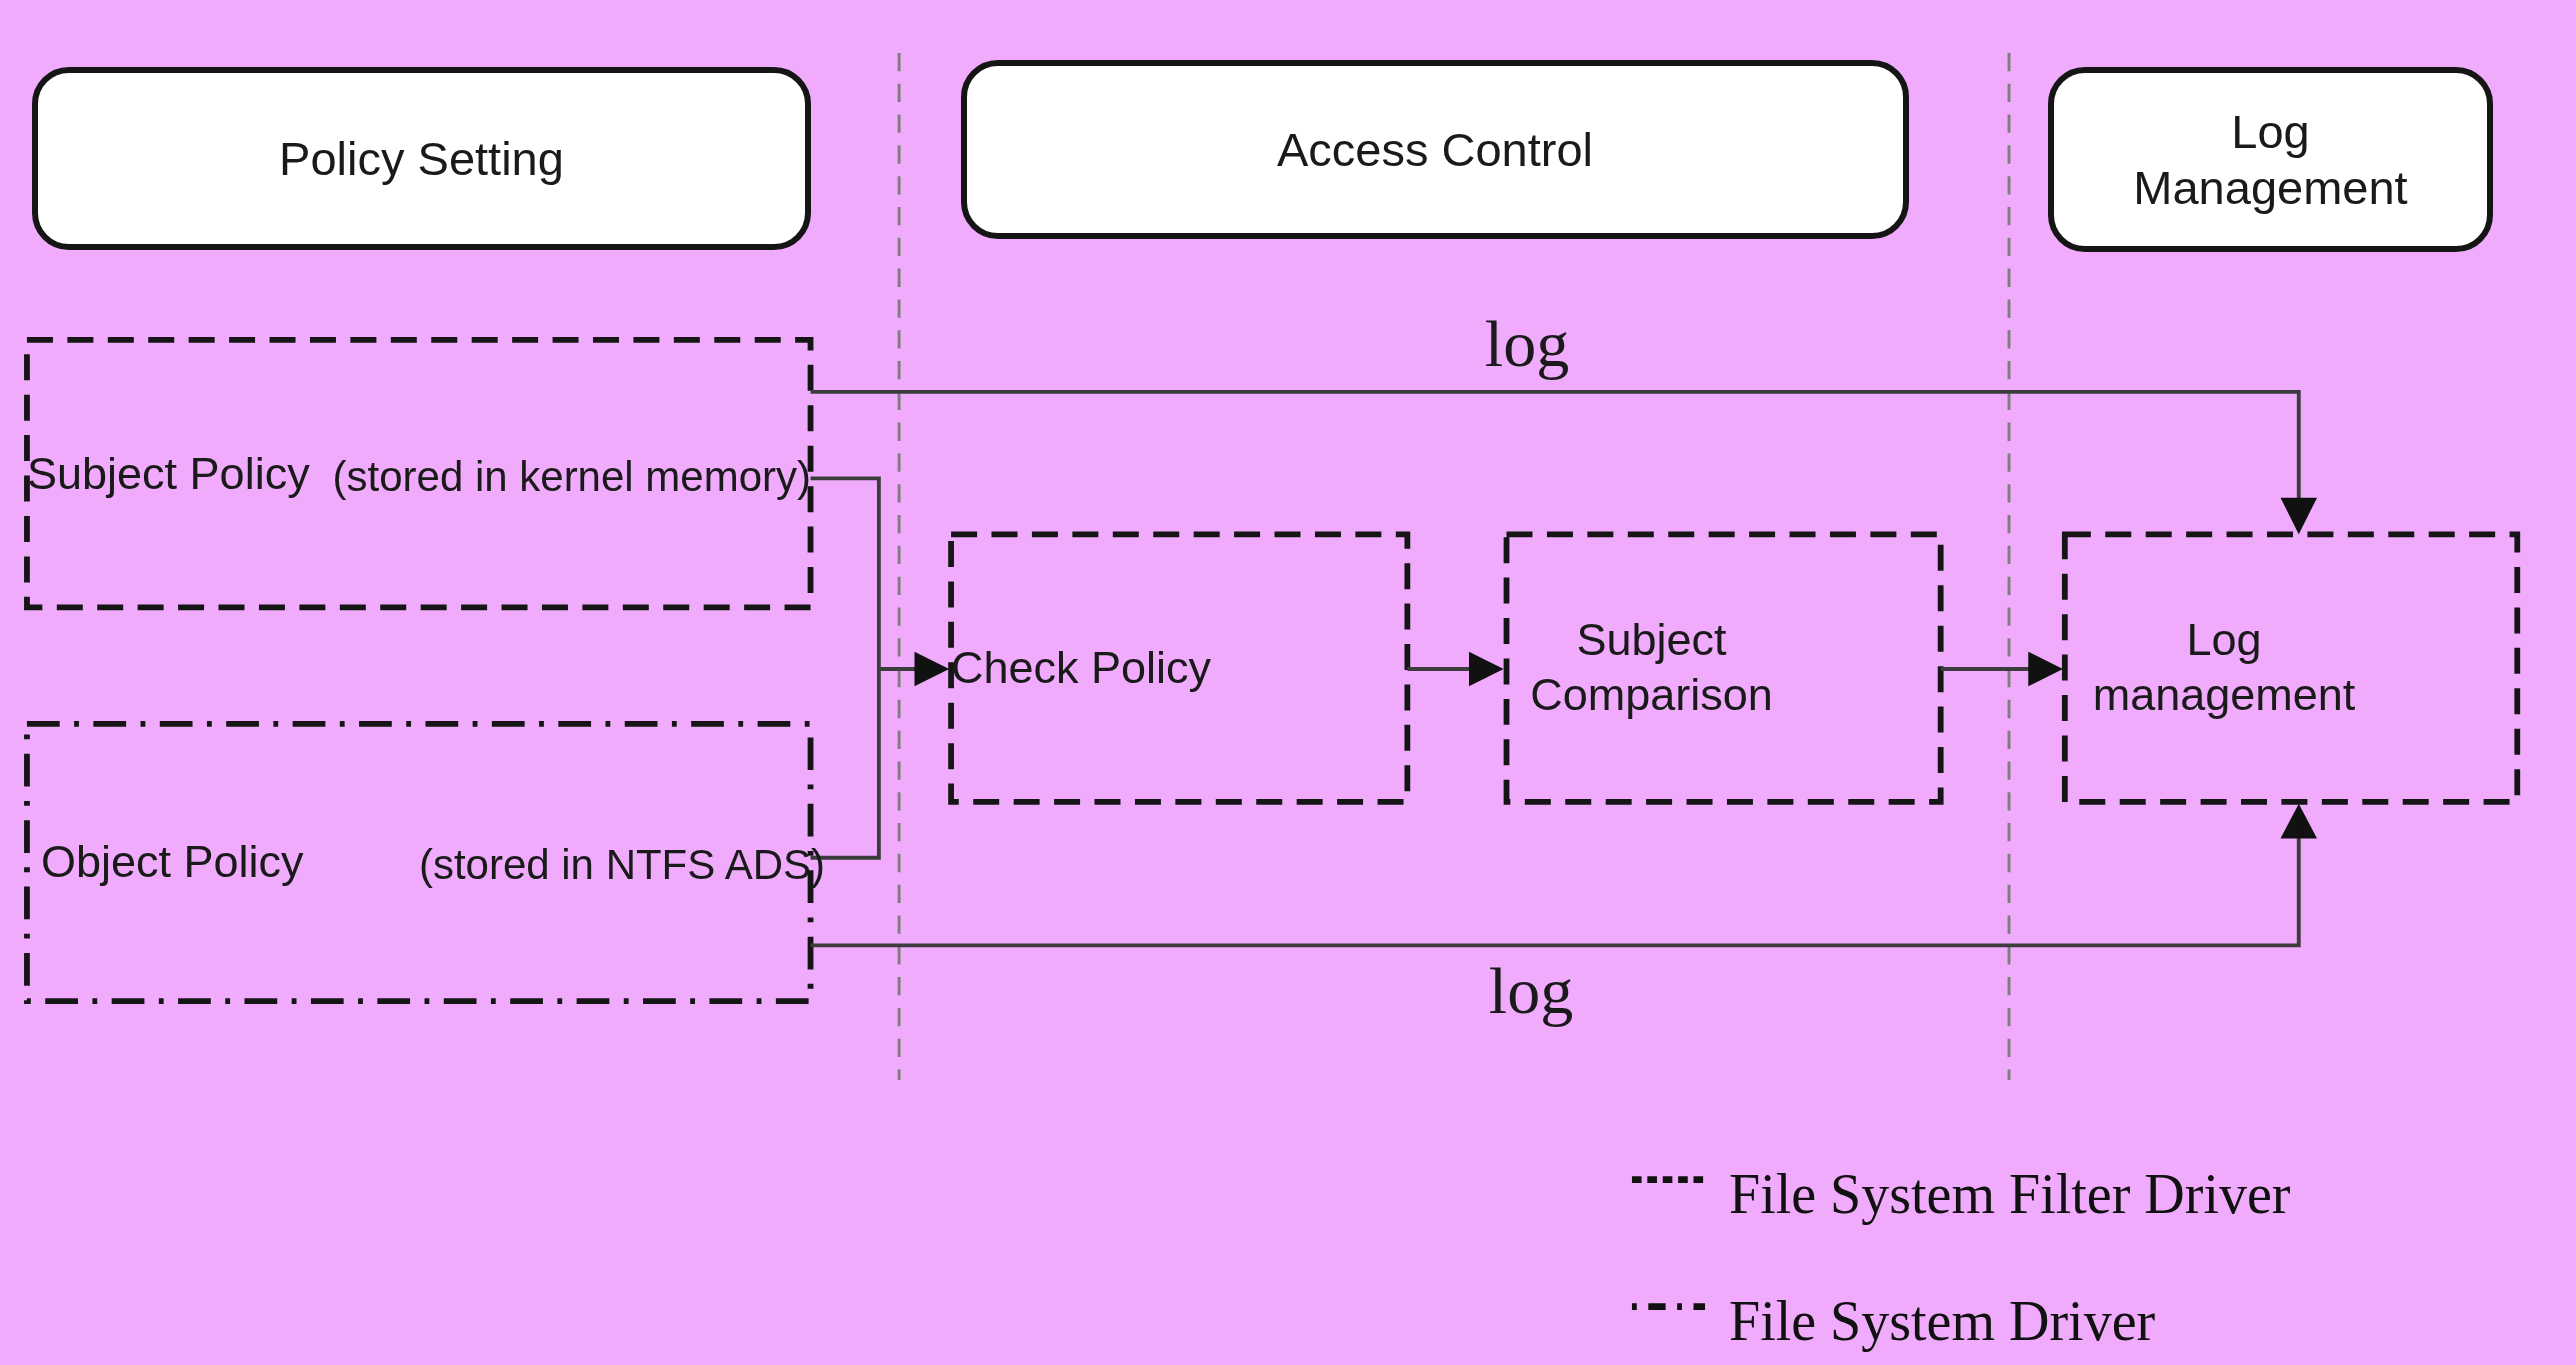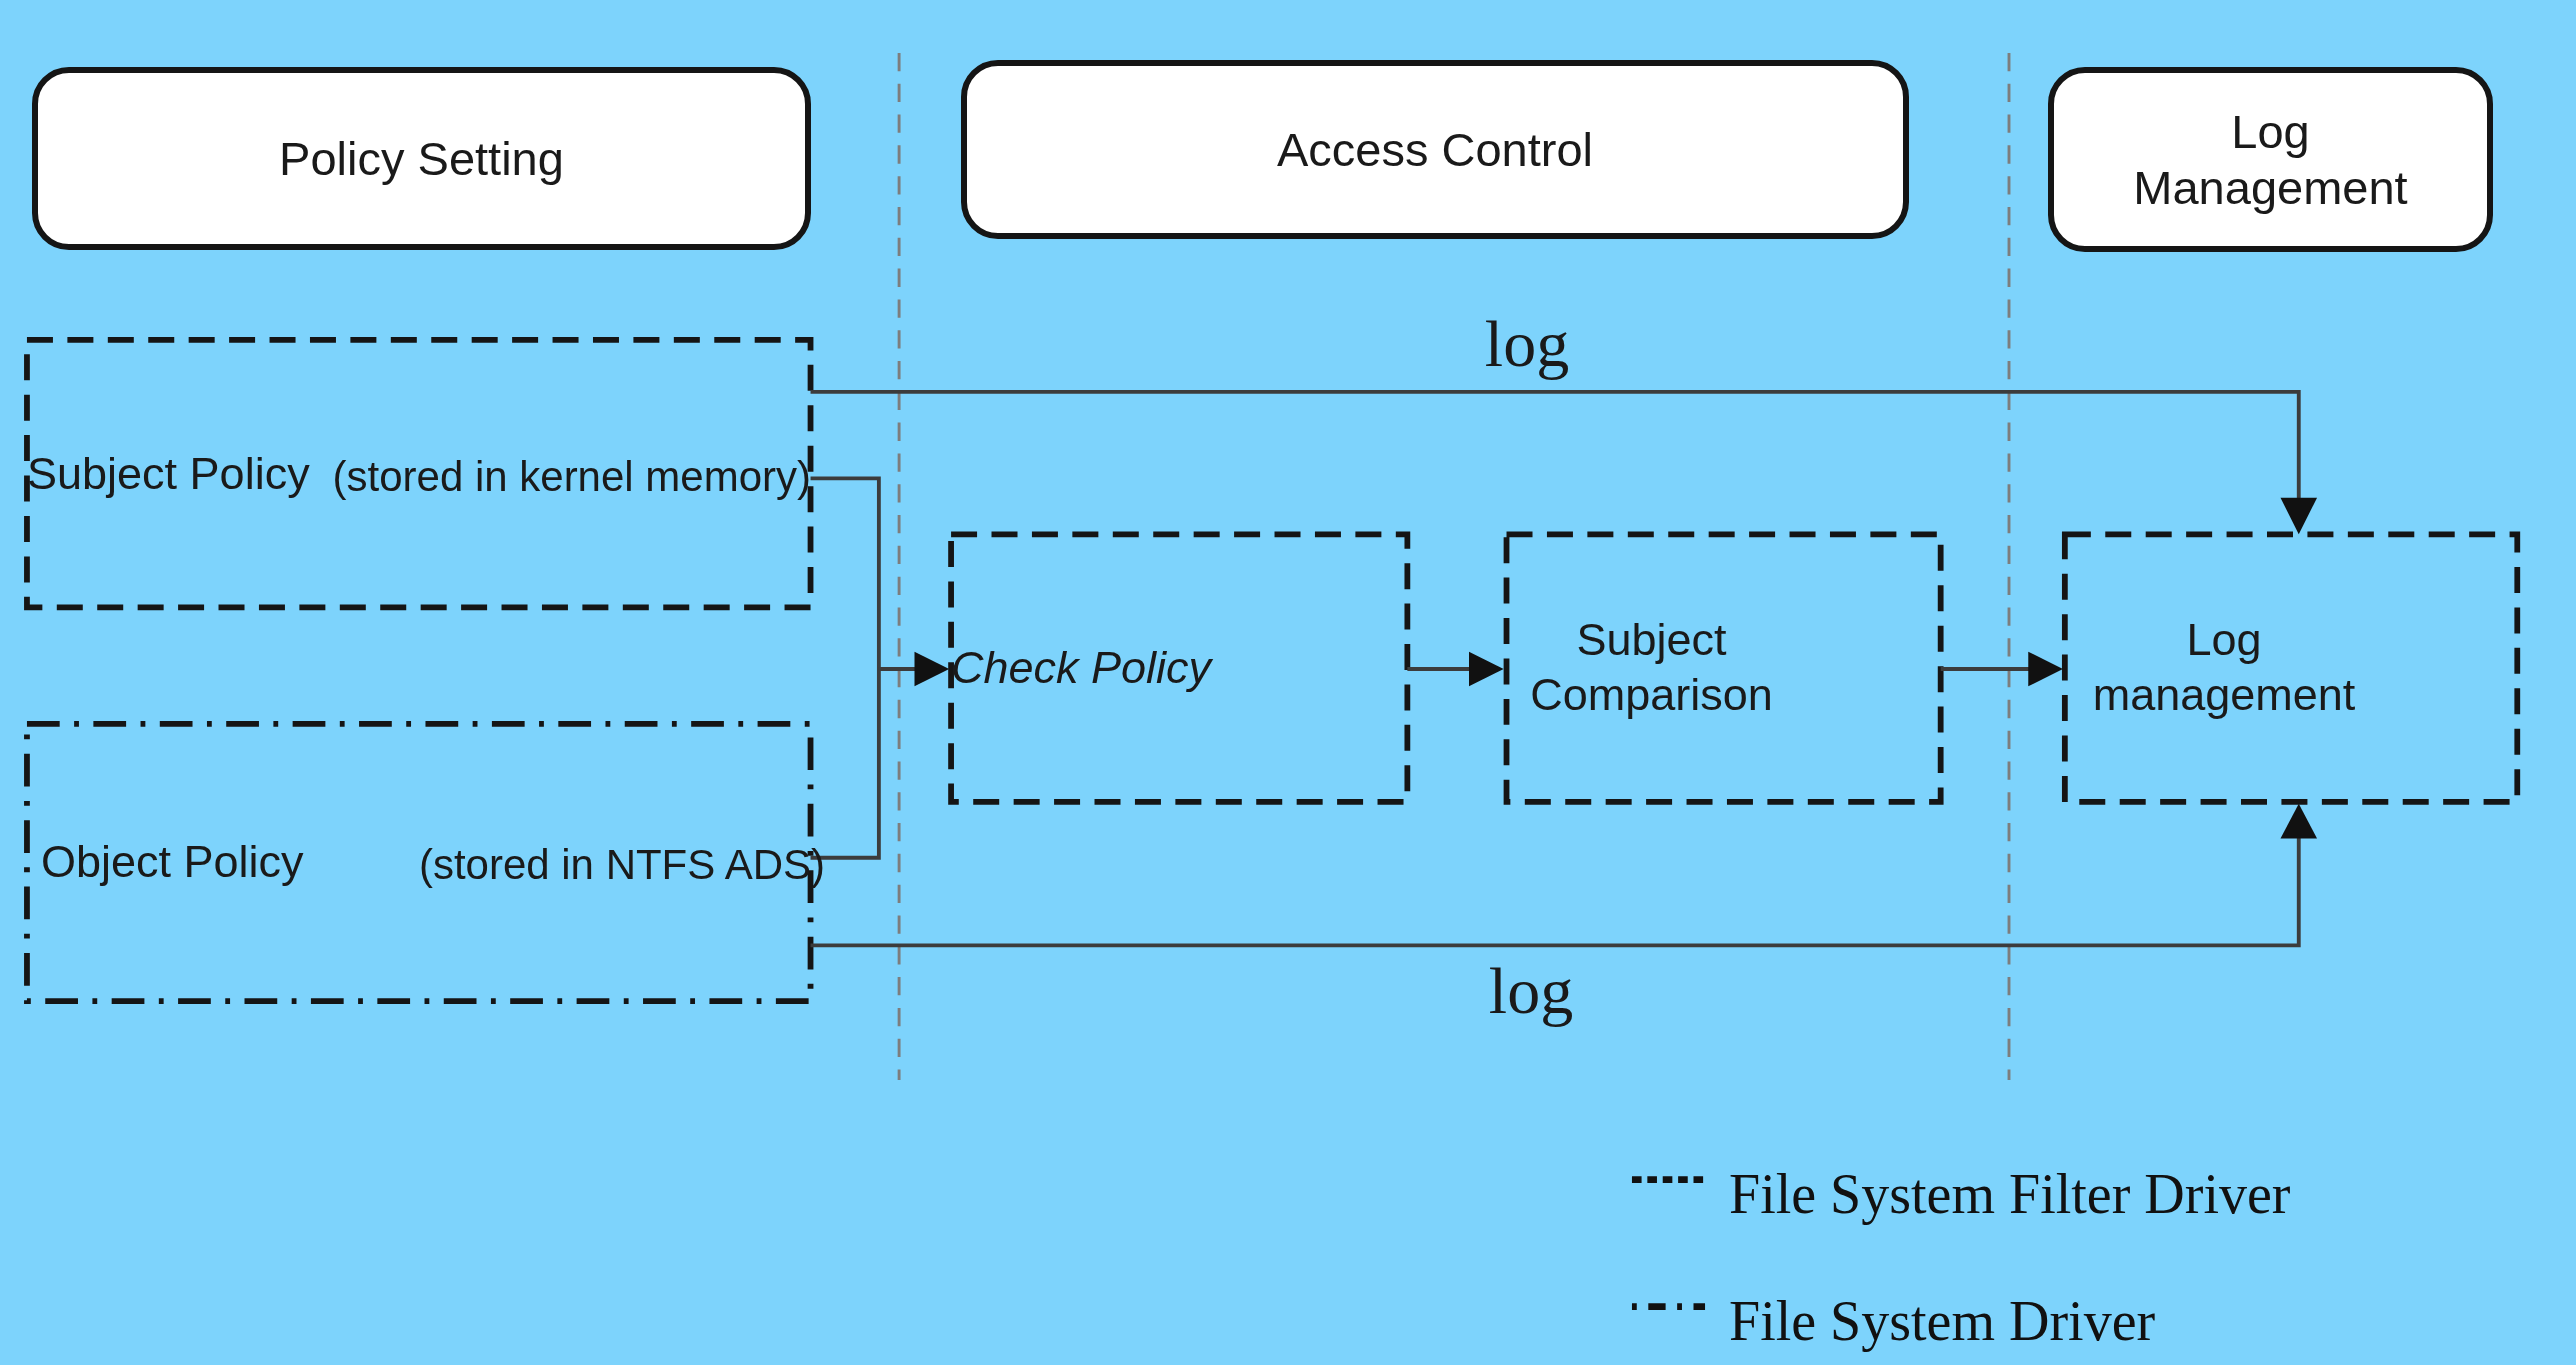--- a/index.html
+++ b/index.html
@@ -1,20 +1,20 @@
 <!DOCTYPE html>
 <html><head>
 <meta charset="utf-8">
 <style>
   html, body { margin: 0; padding: 0; background: #ffffff; }
   .canvas {
     position: relative;
     width: 2576px;
     height: 1366px;
-    background: #7dd3fc;
+    background: #f0abfc;
     font-family: "Liberation Sans", sans-serif;
     color: #1a1a1a;
     overflow: hidden;
   }
   svg.overlay {
     position: absolute;
     left: 0; top: 0;
     width: 2576px; height: 1366px;
   }
   
@@ -43,21 +43,21 @@
     flex-direction: row;
     align-items: center;
     justify-content: space-between;
     text-align: center;
     box-sizing: border-box;
   }
   .node .title    { font-size: 45px; line-height: 1.22; }
   .node .subtitle { font-size: 42px; line-height: 1.3; margin-top: 5.8px; }
   #node-subject-policy    { left: 27px;   top: 340px; width: 784px; height: 268px; }
   #node-object-policy     { left: 41px;   top: 724px; width: 784px; height: 277px; }
-  #node-check-policy      { left: 951px;  top: 534px; width: 456px; height: 268px; font-style: italic; }
+  #node-check-policy      { left: 951px;  top: 534px; width: 456px; height: 268px; }
   #node-policy-comparison { left: 1507px; top: 534px; width: 434px; height: 268px; }
   #node-policy-comparison .title { max-width: 289px; }
   #node-log-management    { left: 2065px; top: 534px; width: 452px; height: 268px; }
   #node-log-management .title { max-width: 318px; }
 
   
   .edge-label {
     position: absolute;
     font-family: "Liberation Serif", serif;
     font-size: 66px;

